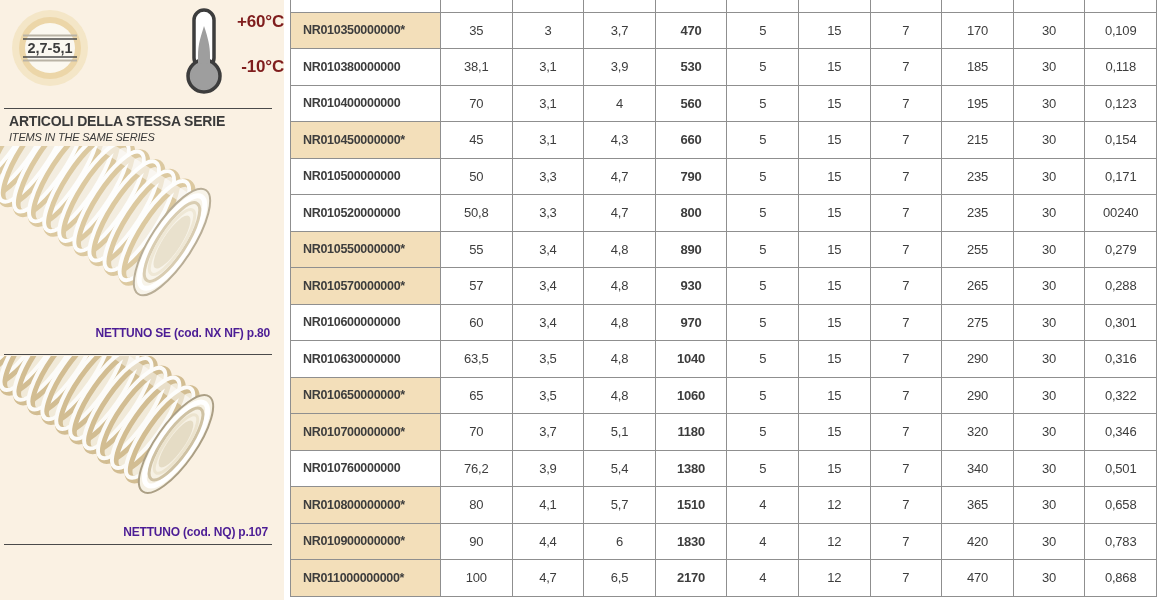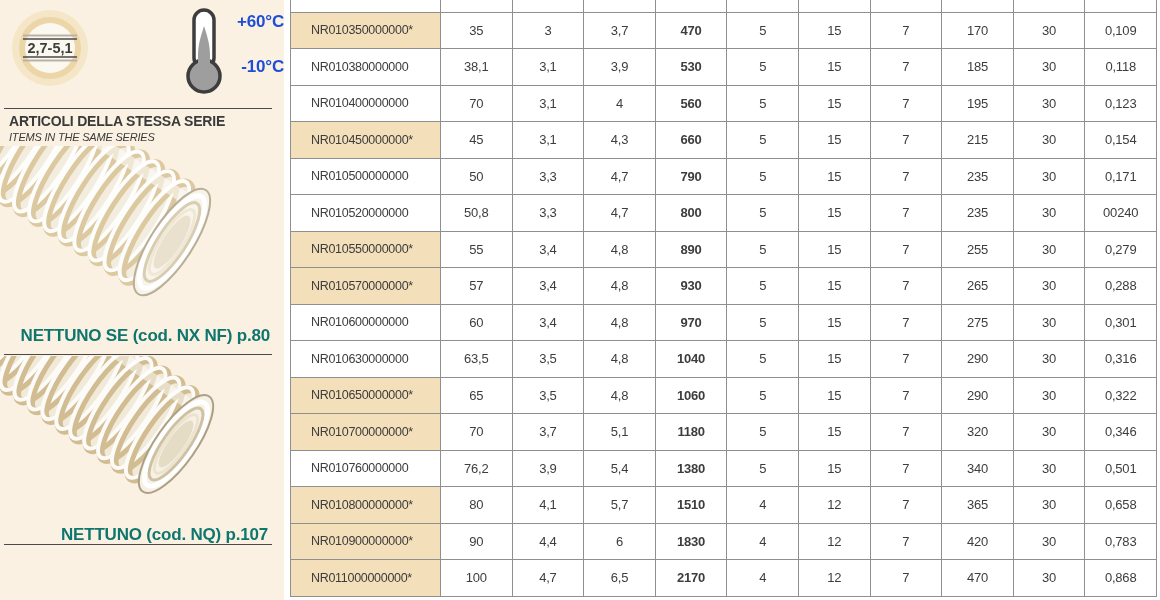--- a/index.html
+++ b/index.html
@@ -13,51 +13,51 @@
   body{
     position:relative;background:#ffffff;
     font-family:"Liberation Sans","DejaVu Sans",sans-serif;
     color:var(--ink);
   }
   
   .sidebar{position:absolute;left:0;top:0;width:284px;height:600px;background:var(--sidebar-bg);}
   .badge{position:absolute;left:10px;top:8px;width:80px;height:80px;}
   .thermo-block{position:absolute;left:178px;top:4px;width:106px;height:96px;}
   .thermo-block svg{position:absolute;left:0;top:0;}
-  .temp-label{position:absolute;right:0;font-weight:bold;font-size:17px;letter-spacing:-0.2px;color:#1d4ed8;text-align:right;}
+  .temp-label{position:absolute;right:0;font-weight:bold;font-size:17px;letter-spacing:-0.2px;color:#7f1d1d;text-align:right;}
   .temp-high{top:8px;}
   .temp-low{top:53px;margin-left:32px;}
   .side-rule{position:absolute;left:4px;width:268px;border-top:1.5px solid #4a4a4a;}
   .rule1{top:108px;}
   .rule2{top:354px;}
   .rule3{top:544px;}
   .series-heading{position:absolute;left:9px;top:114px;line-height:15.5px;}
   .series-heading .it{font-weight:bold;font-size:14px;letter-spacing:-0.2px;}
   .series-heading .en{font-weight:normal;font-style:italic;font-size:11px;letter-spacing:-0.2px;}
   .photo{position:absolute;left:0;width:284px;overflow:hidden;}
   .photo1{top:146px;height:180px;}
   .photo2{top:356px;height:166px;}
-  .caption{position:absolute;font-weight:bold;font-size:17px;letter-spacing:-0.2px;color:#0f766e;}
+  .caption{position:absolute;font-weight:bold;font-size:12px;letter-spacing:-0.2px;color:#4c1d95;}
   .caption1{top:326px;right:14px;}
   .caption2{top:525px;right:16px;}
   
   .table-wrap{position:absolute;left:290px;top:-25px;width:867px;}
   table{border-collapse:collapse;table-layout:fixed;width:867px;}
   col.code-col{width:150px;}
   td{
     border:1px solid var(--grid);
     height:36.5px;
     font-size:13px;color:#3d3d3d;
     text-align:center;vertical-align:middle;
     background:#fff;
     letter-spacing:-0.2px;
   }
   td.code{
-    text-align:left;padding-left:20px;
-    font-weight:normal;font-size:12.5px;letter-spacing:-0.3px;
+    text-align:left;padding-left:12px;
+    font-weight:bold;font-size:12.5px;letter-spacing:-0.3px;
   }
   td.code.hl{background:var(--hl);}
   td.bold{font-weight:bold;}
 </style>
 </head>
 <body>
 
 <div class="sidebar">
 
   <div class="badge">

